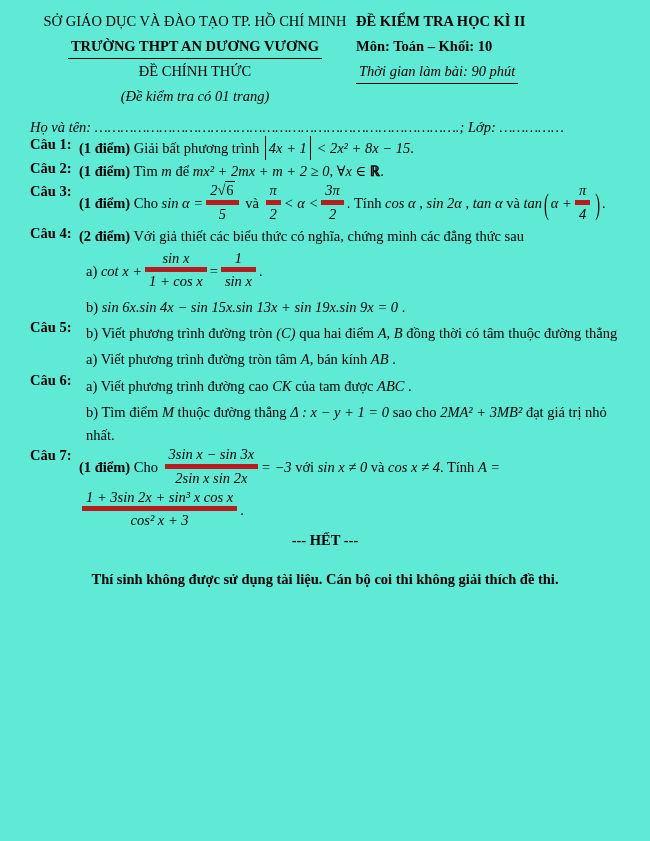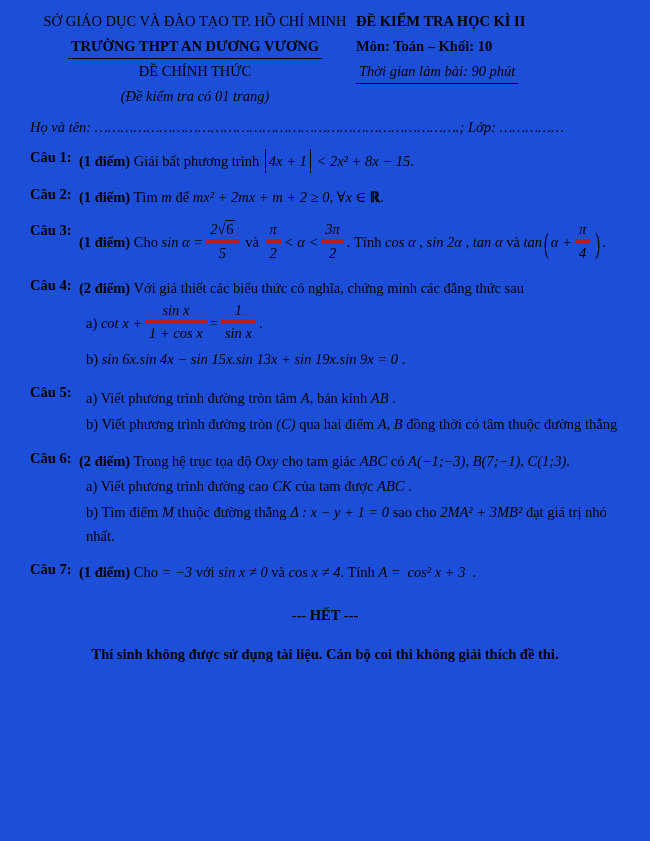--- a/index.html
+++ b/index.html
@@ -1,51 +1,51 @@
 <!DOCTYPE html>
 <html><head>
 <meta charset="utf-8">
 <style>
   html,body{margin:0;padding:0;background:#fff;}
   .page{
-    position:relative;width:650px;height:841px;background:#1d4ed8;color:#000;
+    position:relative;width:650px;height:841px;background:#5eead4;color:#000;
     font-family:"Liberation Serif","DejaVu Serif",serif;font-size:14.5px;overflow:hidden;
   }
   
   .header{display:flex;padding:9px 22px 0 34px;}
   .h-left{width:322px;text-align:center;}
   .h-right{flex:1;text-align:left;}
   .h-line{line-height:25px;white-space:nowrap;}
   .b{font-weight:bold;}
   .i{font-style:italic;}
   .u{display:inline-block;border-bottom:1.4px solid #000;padding:0 3px 1px 3px;line-height:22px;}
   
   .student{padding:10px 30px 0 30px;font-style:italic;white-space:nowrap;overflow:hidden;}
   
   .questions{padding:0 24px 0 30px;}
-  .q{display:flex;margin-top:13px;}
+  .q{display:flex;}
   .qnum{width:49px;flex-shrink:0;font-weight:bold;}
   .qbody{flex:1;}
   .qline{line-height:1.55;}
   .pts{font-weight:bold;}
   .m{font-style:italic;}
   .sub{margin:3px 0 0 7px;line-height:1.6;}
   
   .frac{display:inline-block;vertical-align:middle;text-align:center;margin:1px 3px;transform:translateY(-2px);}
   .num{display:block;border-bottom:5px solid #b91c1c;padding:0 4px 1px 4px;line-height:1.15;}
   .den{display:block;padding:1px 4px 0 4px;line-height:1.15;}
   
   .sqrt-sign{font-style:normal;}
   .rad{border-top:1px solid #000;padding:0 1px;}
   
   .abs{display:inline-block;border-left:1px solid #000;border-right:1px solid #000;padding:1px 3px;margin:0 2px;font-style:italic;}
   
   .bigp{display:inline-block;transform:scaleY(2.1);vertical-align:middle;font-style:normal;font-weight:300;margin:0 2px;}
   
-  .het{ text-align:center;font-weight:bold;margin-top:24px;}
+  .het{ text-align:center;font-weight:bold;margin-top:0;}
   .note{text-align:center;font-weight:bold;margin-top:22px;}
 </style>
 </head>
 <body>
 
 <div class="page">
 
   <div class="header">
     <div class="h-left">
       <div class="h-line">SỞ GIÁO DỤC VÀ ĐÀO TẠO TP. HỒ CHÍ MINH</div>
@@ -131,52 +131,41 @@
           <span class="m">sin 6x.sin 4x − sin 15x.sin 13x + sin 19x.sin 9x = 0</span>
           <span>.</span>
         </div>
       </div>
     </div>
 
     <div class="q">
       <div class="qnum">Câu 5:</div>
       <div class="qbody">
         <div class="sub">
-          <span>a)</span>
-          <span>Viết phương trình đường tròn tâm</span>
-          <span class="m">A</span><span>, bán kính</span>
-          <span class="m">AB</span>
-          <span>.</span>
-        </div>
-        <div class="sub">
           <span>b)</span>
           <span>Viết phương trình đường tròn</span>
           <span class="m">(C)</span>
           <span>qua hai điểm</span>
           <span class="m">A</span><span>,</span>
           <span class="m">B</span>
           <span>đồng thời có tâm thuộc đường thẳng</span>
         </div>
+        <div class="sub">
+          <span>a)</span>
+          <span>Viết phương trình đường tròn tâm</span>
+          <span class="m">A</span><span>, bán kính</span>
+          <span class="m">AB</span>
+          <span>.</span>
+        </div>
       </div>
     </div>
 
     <div class="q">
       <div class="qnum">Câu 6:</div>
       <div class="qbody">
-        <div class="qline">
-          <span class="pts">(2 điểm)</span>
-          <span>Trong hệ trục tọa độ</span>
-          <span class="m">Oxy</span>
-          <span>cho tam giác</span>
-          <span class="m">ABC</span>
-          <span>có</span>
-          <span class="m">A(−1;−3)</span><span>,</span>
-          <span class="m">B(7;−1)</span><span>,</span>
-          <span class="m">C(1;3)</span><span>.</span>
-        </div>
         <div class="sub">
           <span>a)</span>
           <span>Viết phương trình đường cao</span>
           <span class="m">CK</span>
           <span>của tam được</span>
           <span class="m">ABC</span>
           <span>.</span>
         </div>
         <div class="sub">
           <span>b)</span>
@@ -190,26 +179,26 @@
         </div>
       </div>
     </div>
 
     <div class="q">
       <div class="qnum">Câu 7:</div>
       <div class="qbody">
         <div class="qline">
           <span class="pts">(1 điểm)</span>
           <span>Cho</span>
-          <span class="m">= −3</span>
+          <span class="frac"><span class="num m">3sin x − sin 3x</span><span class="den m">2sin x sin 2x</span></span><span class="m">= −3</span>
           <span>với</span>
           <span class="m">sin x ≠ 0</span>
           <span>và</span>
           <span class="m">cos x ≠ 4</span><span>. Tính</span>
-          <span class="m">A =</span><span class="frac"><span class="den m">cos² x + 3</span></span><span>.</span>
+          <span class="m">A =</span><span class="frac"><span class="num m">1 + 3sin 2x + sin³ x cos x</span><span class="den m">cos² x + 3</span></span><span>.</span>
         </div>
       </div>
     </div>
 
   </div>
 
   <div class="het">--- HẾT ---</div>
   <div class="note">Thí sinh không được sử dụng tài liệu. Cán bộ coi thi không giải thích đề thi.</div>
 
 </div>

